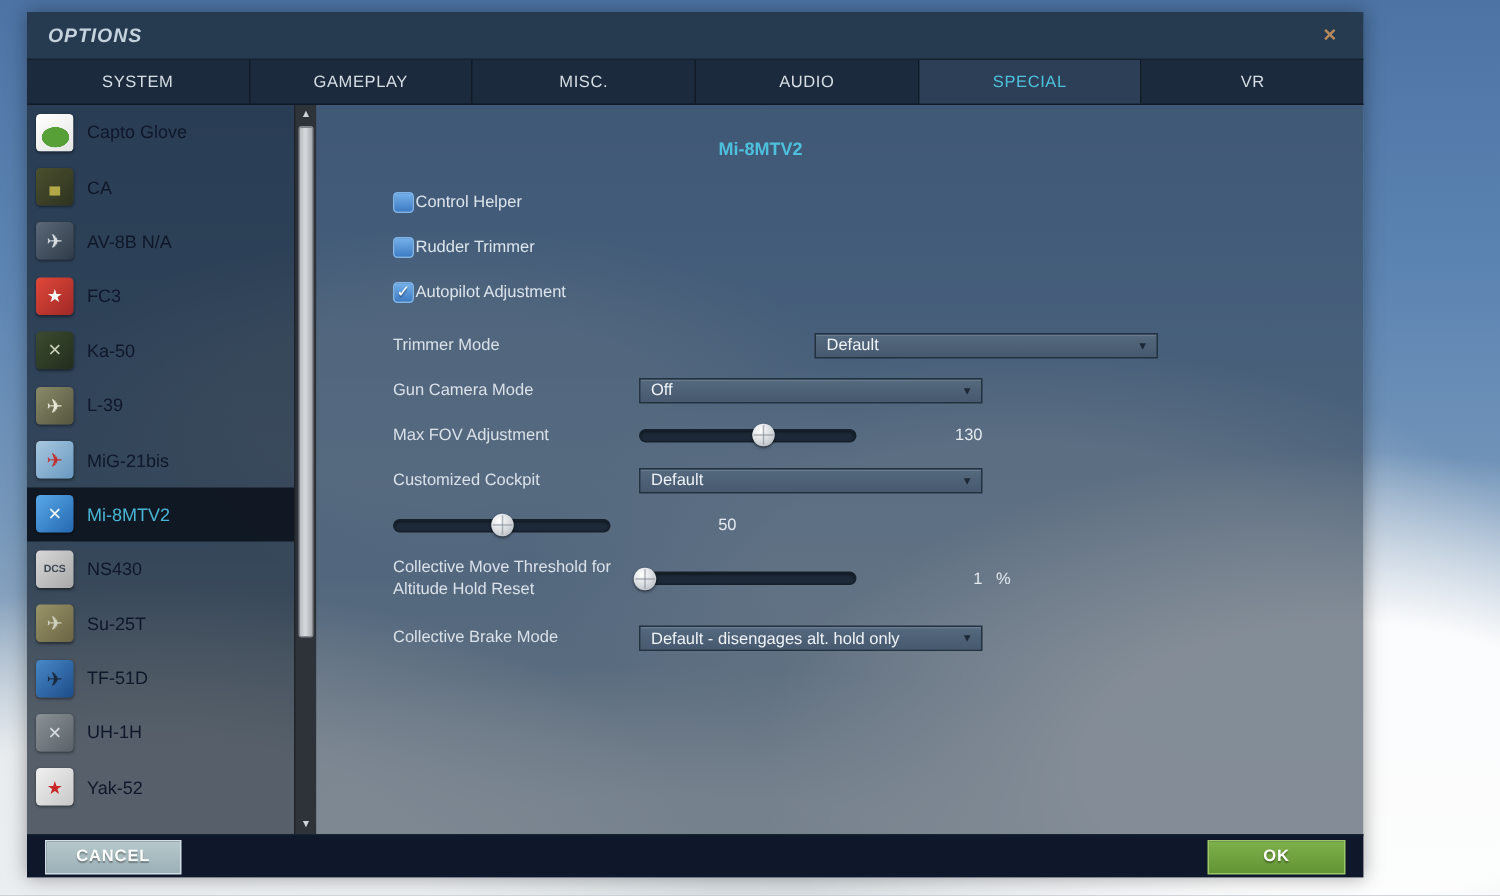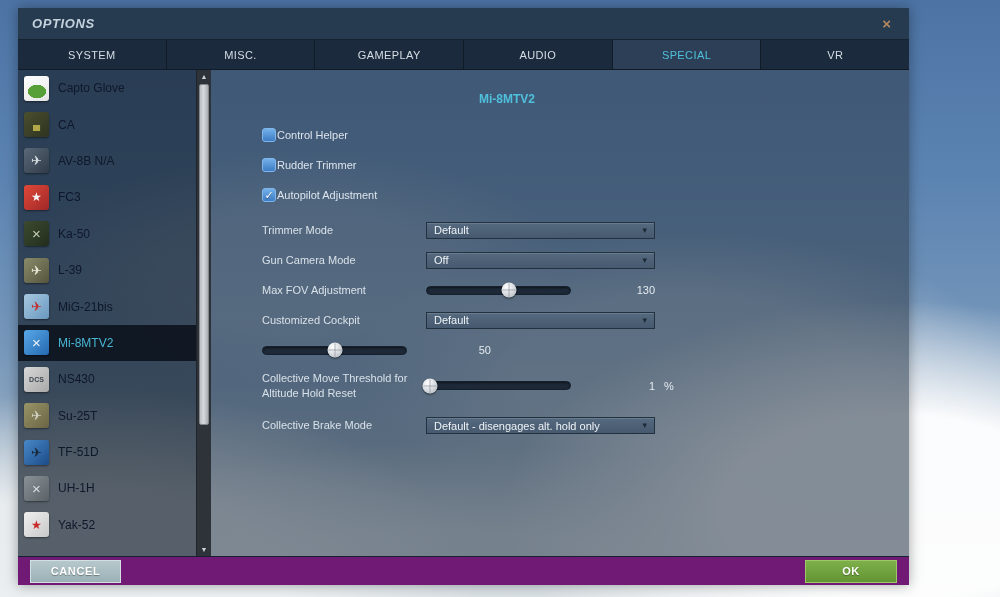--- a/index.html
+++ b/index.html
@@ -108,21 +108,21 @@
     width:14px; height:14px; border-radius:3px; flex:0 0 14px;
     background:linear-gradient(180deg,#74b0ea,#3d7cc4);
     border:1px solid #7fb6ec; cursor:pointer;
     display:flex; align-items:center; justify-content:center;
   }
   .checkmark {
     color:#ffffff; font-size:11px; font-weight:bold; line-height:1;
     text-shadow:0 1px 1px rgba(0,0,0,.4);
   }
   .check-label { margin-left:1px; font-size:11px; color:#dce4ec; }
-  .gap-before-form { margin-top:17px; }
+  .gap-before-form { margin-top:17px;justify-content:space-between; }
   .row-label {
     width:164px; flex:0 0 164px; font-size:11px; color:#d9e1e9;
     line-height:1.35; padding-right:8px;
   }
   .dropdown {
     width:229px; height:17px; flex:0 0 229px;
     background:linear-gradient(180deg,#55697f,#46596e);
     border:1px solid #233240;
     box-shadow:inset 0 1px 0 rgba(255,255,255,.12);
     display:flex; align-items:center; padding:0 7px; cursor:pointer;
@@ -146,21 +146,21 @@
     content:""; position:absolute; background:rgba(120,130,140,.55);
   }
   .slider-thumb::before { left:7px; top:1px; width:1px; height:13px; }
   .slider-thumb::after { top:7px; left:1px; height:1px; width:13px; }
   .slider-value { flex:1; text-align:right; font-size:11px; color:#e3eaf0; }
   .unit { width:18px; margin-left:9px; font-size:11px; color:#e3eaf0; }
   .brake-row { margin-top:14px; }
   .threshold-row { margin-bottom:16px; }
   
   .footer {
-    height:29px; flex:0 0 29px; background:#701a75;
+    height:29px; flex:0 0 29px; background:#0f172a;
     border-top:1px solid #15222f;
     display:flex; align-items:center; padding:0 12px;
   }
   .btn {
     width:91px; height:23px; display:flex; align-items:center; justify-content:center;
     font-size:11px; font-weight:bold; color:#ffffff; letter-spacing:.6px;
     cursor:pointer; text-shadow:0 1px 1px rgba(0,0,0,.35);
   }
   .btn-cancel {
     background:linear-gradient(180deg,#b6c8cb,#9bb1b7);
@@ -179,22 +179,22 @@
 
 <div class="window">
 
   <div class="titlebar">
     <span class="title">OPTIONS</span>
     <span class="close">×</span>
   </div>
 
   <div class="tabs">
     <div class="tab">SYSTEM</div>
+    <div class="tab">GAMEPLAY</div>
     <div class="tab">MISC.</div>
-    <div class="tab">GAMEPLAY</div>
     <div class="tab">AUDIO</div>
     <div class="tab active">SPECIAL</div>
     <div class="tab">VR</div>
   </div>
 
   <div class="content">
 
     <div class="sidebar">
       <div class="side-item">
         <span class="side-icon" style="background:radial-gradient(62% 46% at 52% 62%, #57a037 0 58%, rgba(0,0,0,0) 60%), linear-gradient(150deg,#ffffff,#e4e4e4)">

